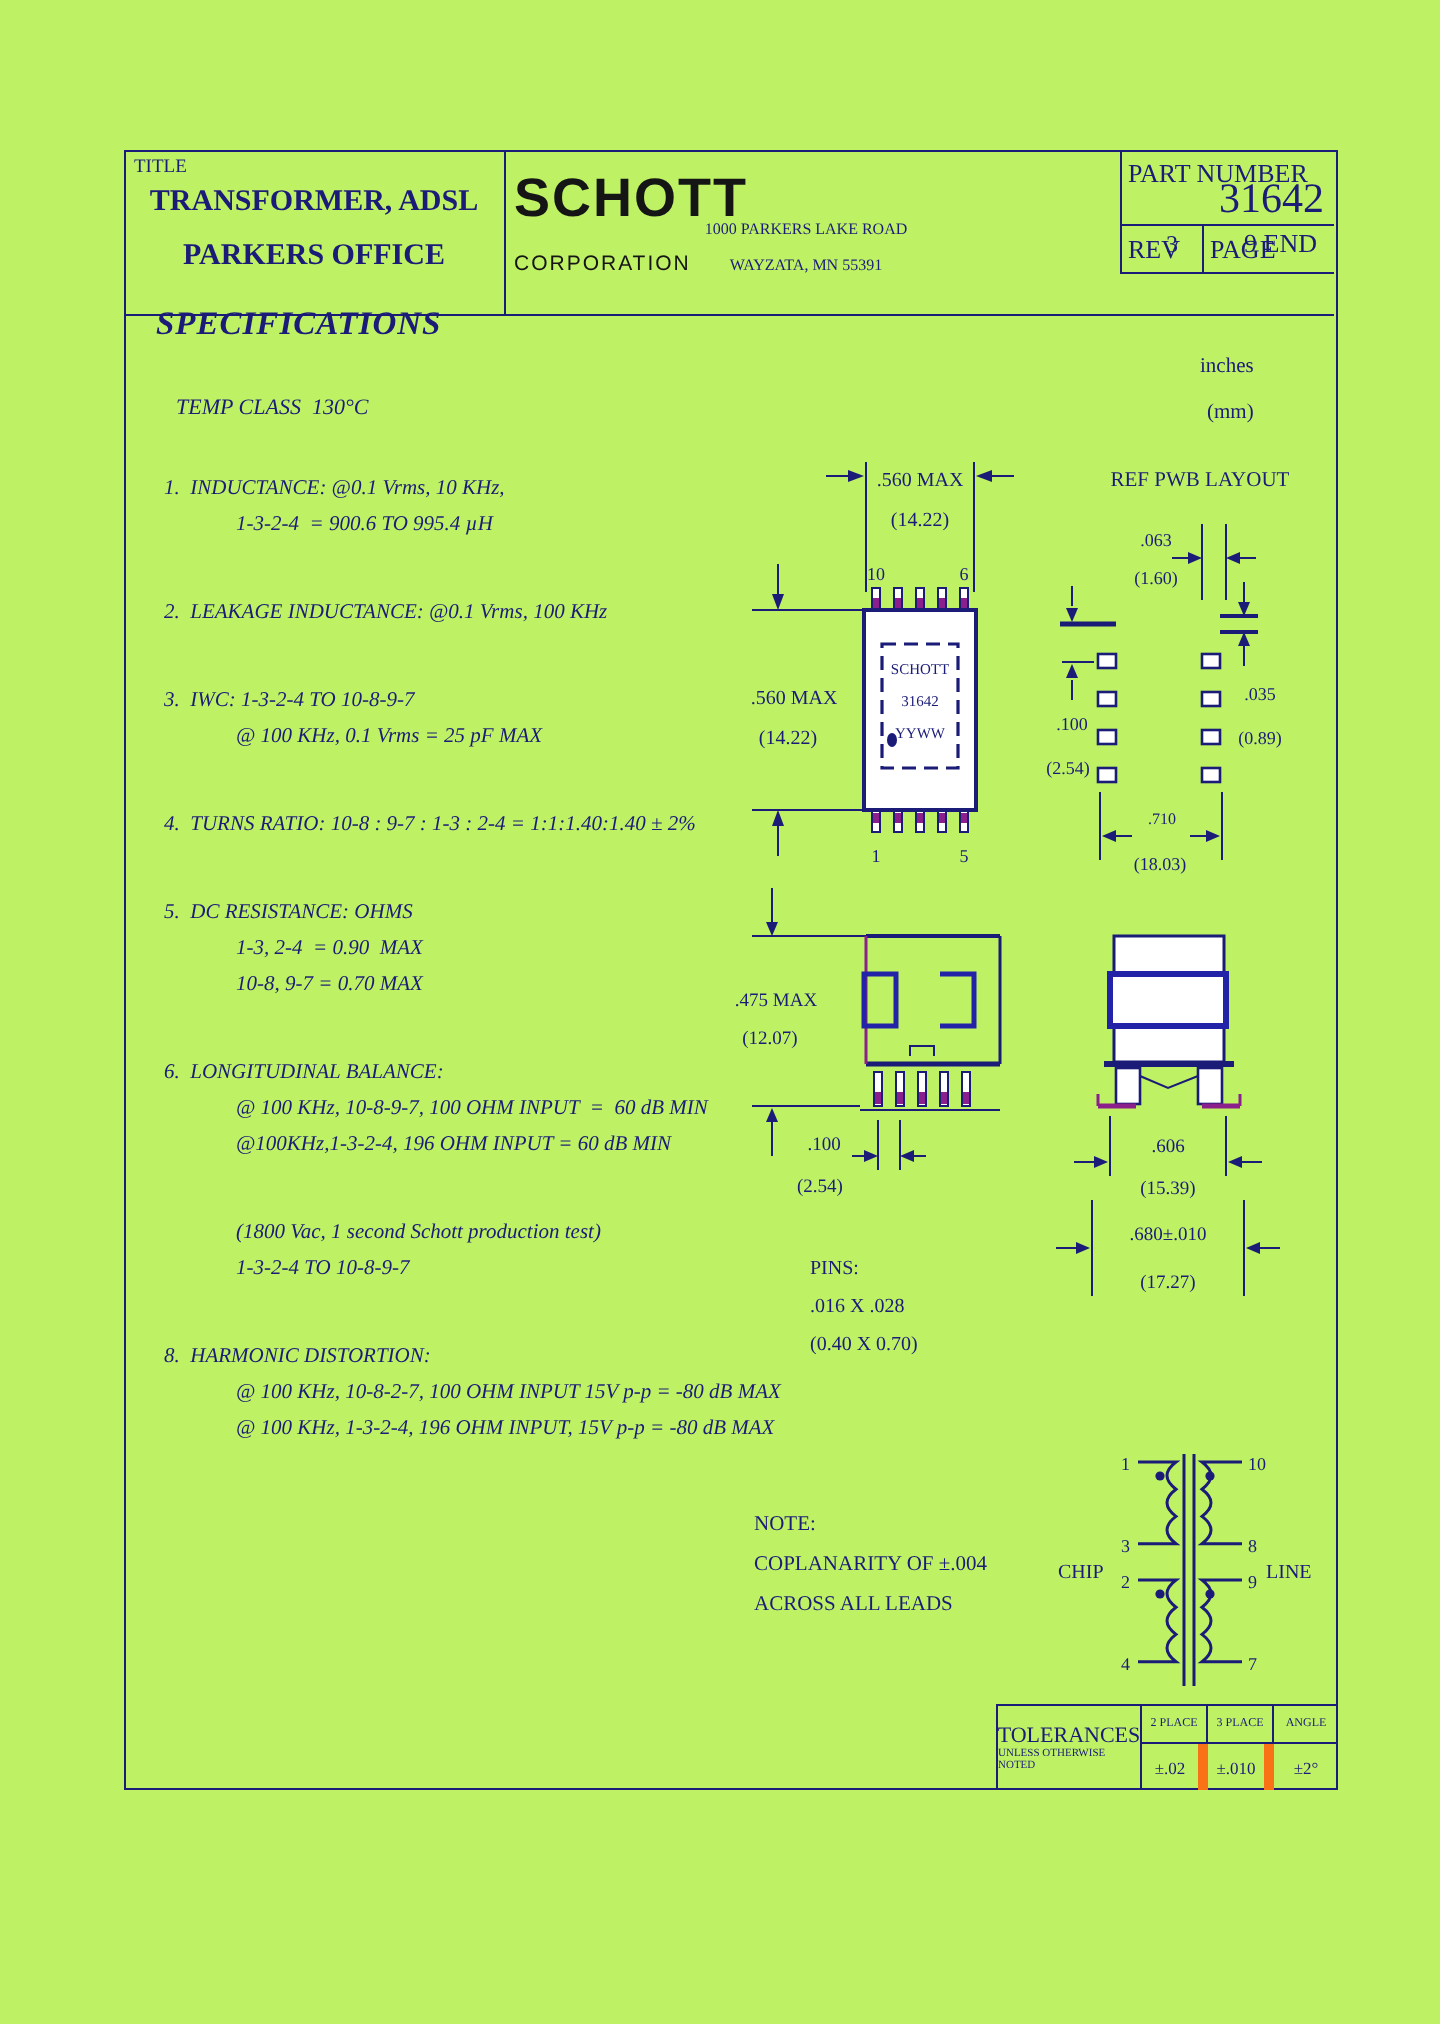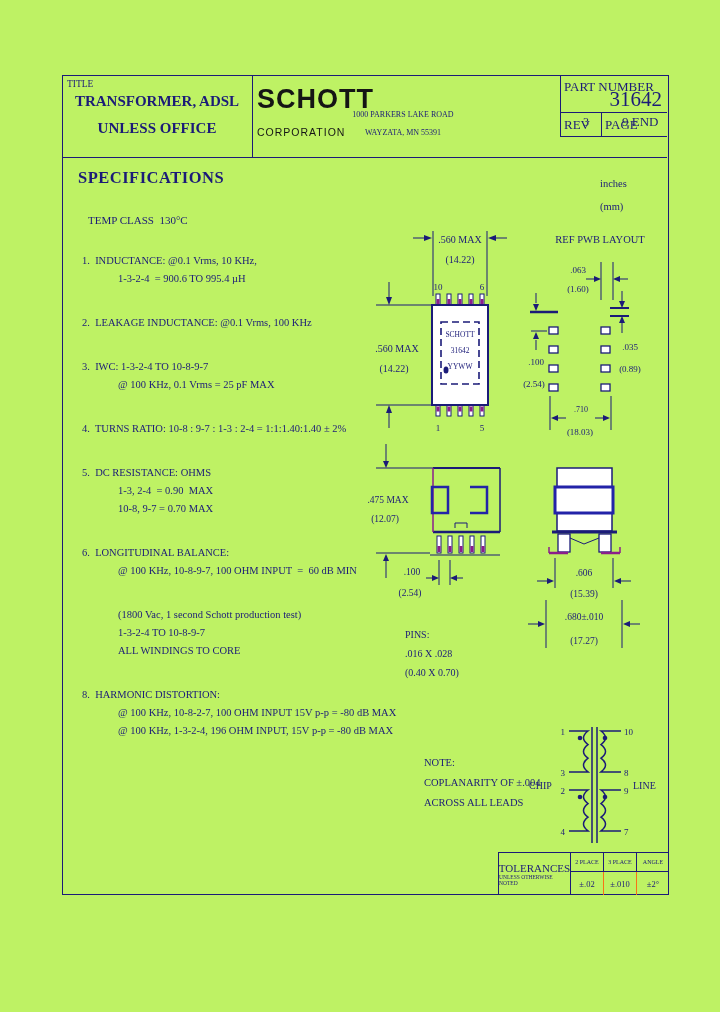--- a/index.html
+++ b/index.html
@@ -14,54 +14,54 @@
   
   .t-label{font-size:9.5px;}
   .t-line{width:190px;text-align:center;font-size:15px;font-weight:bold;}
   .logo{font-family:"Liberation Sans",sans-serif;font-weight:bold;font-size:27px;color:#151515;letter-spacing:1px;}
   .logo-sub{font-family:"Liberation Sans",sans-serif;font-size:10.5px;color:#151515;letter-spacing:1px;}
   .addr{width:138px;text-align:center;font-size:8px;line-height:18px;}
   .pn-label{font-size:13px;}
   .pn-value{width:104px;text-align:right;font-size:21px;}
   .rv{font-size:12px;}
   
-  #specs{position:absolute;left:78px;top:168px;width:340px;}
+  #specs{position:absolute;left:78px;top:152px;width:340px;font-style:italic;}
   #specs h1{margin:0 0 26px 0;font-size:16.5px;font-weight:bold;letter-spacing:.5px;}
   .temp{margin:0 0 26px 10px;font-size:11px;}
   .spec-item{margin:0 0 26px 4px;font-size:10.5px;line-height:18px;}
   .spec-item .cont{margin-left:36px;}
   .cblock{text-align:left;font-size:10px;line-height:19px;}
   .noteblock{font-size:10.5px;line-height:20px;}
-  .units{font-size:10.5px;line-height:23px;}
+  .units{font-size:10.5px;line-height:23px;text-align:right;}
   
   #tol{position:absolute;left:498px;top:852px;width:170px;height:42px;border-top:1px solid #1b1b78;border-left:1px solid #1b1b78;display:grid;grid-template-columns:72px 33px 33px 32px;grid-template-rows:19px 23px;box-sizing:border-box;}
   #tol .left{grid-row:1/3;border-right:1px solid #1b1b78;display:flex;flex-direction:column;justify-content:center;align-items:center;}
   #tol .left .h{font-size:11px;}
   #tol .left .s{font-size:5.5px;}
   #tol .ch{border-bottom:1px solid #1b1b78;border-right:1px solid #1b1b78;font-size:6px;display:flex;align-items:center;justify-content:center;text-align:center;}
-  #tol .cv{border-right:1px solid #f97316;font-size:8.5px;display:flex;align-items:center;justify-content:center;}
+  #tol .cv{border-right:5px solid #f97316;font-size:8.5px;display:flex;align-items:center;justify-content:center;}
   #tol .last{border-right:none;}
 </style>
 </head>
 <body>
 
 <div id="page">
 
   <div id="frame"></div>
 
   <div class="hline" style="left:62px;top:157px;width:605px;"></div>
   <div class="vline" style="left:252px;top:75px;height:82px;"></div>
   <div class="vline" style="left:560px;top:75px;height:61px;"></div>
   <div class="hline" style="left:560px;top:112px;width:107px;"></div>
   <div class="hline" style="left:560px;top:136px;width:107px;"></div>
   <div class="vline" style="left:601px;top:112px;height:24px;"></div>
 
   <div class="abs t-label" style="left:67px;top:79px;">TITLE</div>
   <div class="abs t-line" style="left:62px;top:93px;">TRANSFORMER, ADSL</div>
-  <div class="abs t-line" style="left:62px;top:120px;">UNLESS OFFICE</div>
+  <div class="abs t-line" style="left:62px;top:120px;">PARKERS OFFICE</div>
   <div class="abs logo" style="left:257px;top:84px;">SCHOTT</div>
   <div class="abs logo-sub" style="left:257px;top:126px;">CORPORATION</div>
   <div class="abs addr" style="left:334px;top:106px;">
     <div>1000 PARKERS LAKE ROAD</div>
     <div>WAYZATA, MN 55391</div>
   </div>
   <div class="abs pn-label" style="left:564px;top:79px;">PART NUMBER</div>
   <div class="abs pn-value" style="left:558px;top:87px;">31642</div>
   <div class="abs pn-label" style="left:564px;top:117px;">REV</div>
   <div class="abs rv" style="left:583px;top:115px;">3</div>
@@ -92,25 +92,25 @@
       <div class="nowrap">4.  TURNS RATIO: 10-8 : 9-7 : 1-3 : 2-4 = 1:1:1.40:1.40 ± 2%</div>
     </div>
     <div class="spec-item">
       <div class="nowrap">5.  DC RESISTANCE: OHMS</div>
       <div class="cont nowrap">1-3, 2-4  = 0.90  MAX</div>
       <div class="cont nowrap">10-8, 9-7 = 0.70 MAX</div>
     </div>
     <div class="spec-item">
       <div class="nowrap">6.  LONGITUDINAL BALANCE:</div>
       <div class="cont nowrap">@ 100 KHz, 10-8-9-7, 100 OHM INPUT  =  60 dB MIN</div>
+      <div class="cont nowrap">@100KHz,1-3-2-4, 196 OHM INPUT = 60 dB MIN</div>
     </div>
     <div class="spec-item">
       <div class="cont nowrap">(1800 Vac, 1 second Schott production test)</div>
       <div class="cont nowrap">1-3-2-4 TO 10-8-9-7</div>
-      <div class="cont nowrap">ALL WINDINGS TO CORE</div>
     </div>
     <div class="spec-item">
       <div class="nowrap">8.  HARMONIC DISTORTION:</div>
       <div class="cont nowrap">@ 100 KHz, 10-8-2-7, 100 OHM INPUT 15V p-p = -80 dB MAX</div>
       <div class="cont nowrap">@ 100 KHz, 1-3-2-4, 196 OHM INPUT, 15V p-p = -80 dB MAX</div>
     </div>
   </div>
 
   <svg class="abs" style="left:368px;top:225px;" width="167" height="215" viewBox="368 225 167 215">
     <g stroke="#1b1b78" stroke-width="1" fill="none">
@@ -305,21 +305,21 @@
     <text x="584" y="620" text-anchor="middle" font-size="9.5">.680±.010</text>
     <text x="584" y="644" text-anchor="middle" font-size="9.5">(17.27)</text>
   </svg>
 
   <div class="abs cblock" style="left:405px;top:625px;width:92px;">
     <div>PINS:</div>
     <div>.016 X .028</div>
     <div>(0.40 X 0.70)</div>
   </div>
 
-  <div class="abs noteblock" style="left:377px;top:753px;margin-left:47px;">
+  <div class="abs noteblock" style="left:377px;top:753px;">
     <div>NOTE:</div>
     <div>COPLANARITY OF ±.004</div>
     <div>ACROSS ALL LEADS</div>
   </div>
 
   <svg class="abs" style="left:524px;top:712px;" width="146" height="138" viewBox="524 712 146 138">
     <g stroke="#1b1b78" stroke-width="1.5" fill="none">
       <line x1="592" y1="727" x2="592" y2="843"></line>
         <line x1="597" y1="727" x2="597" y2="843"></line>
     </g>

